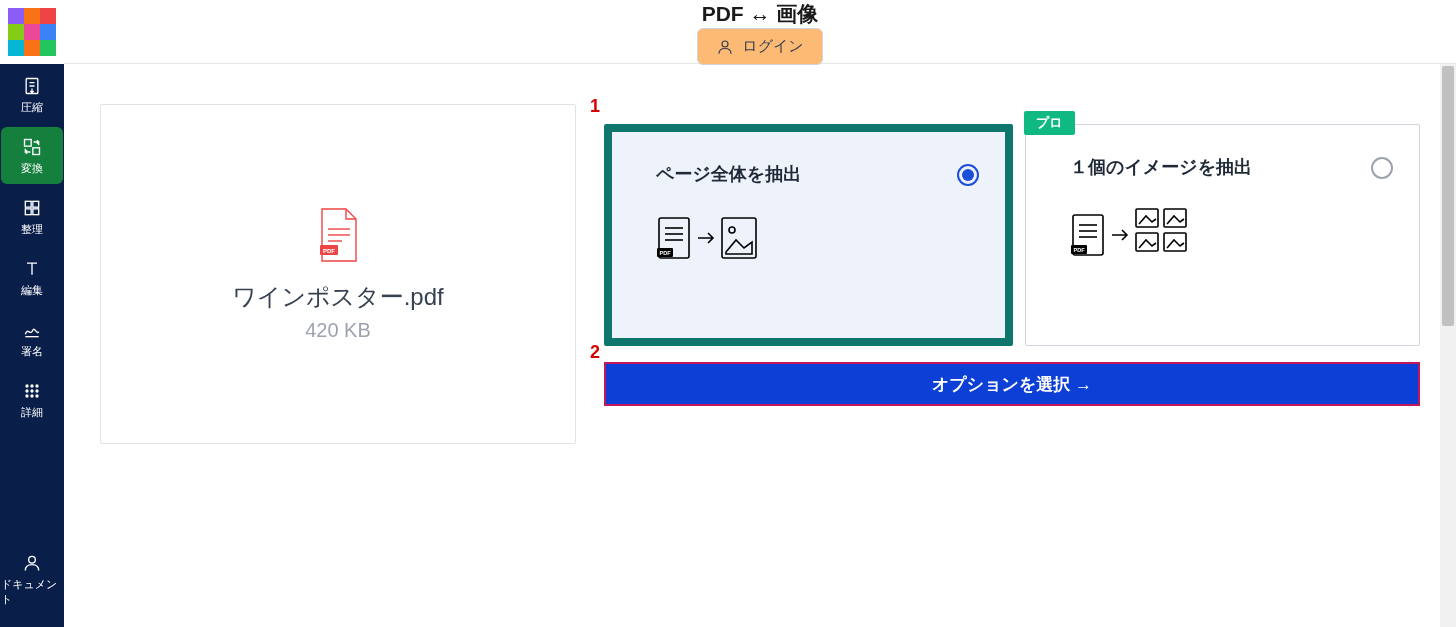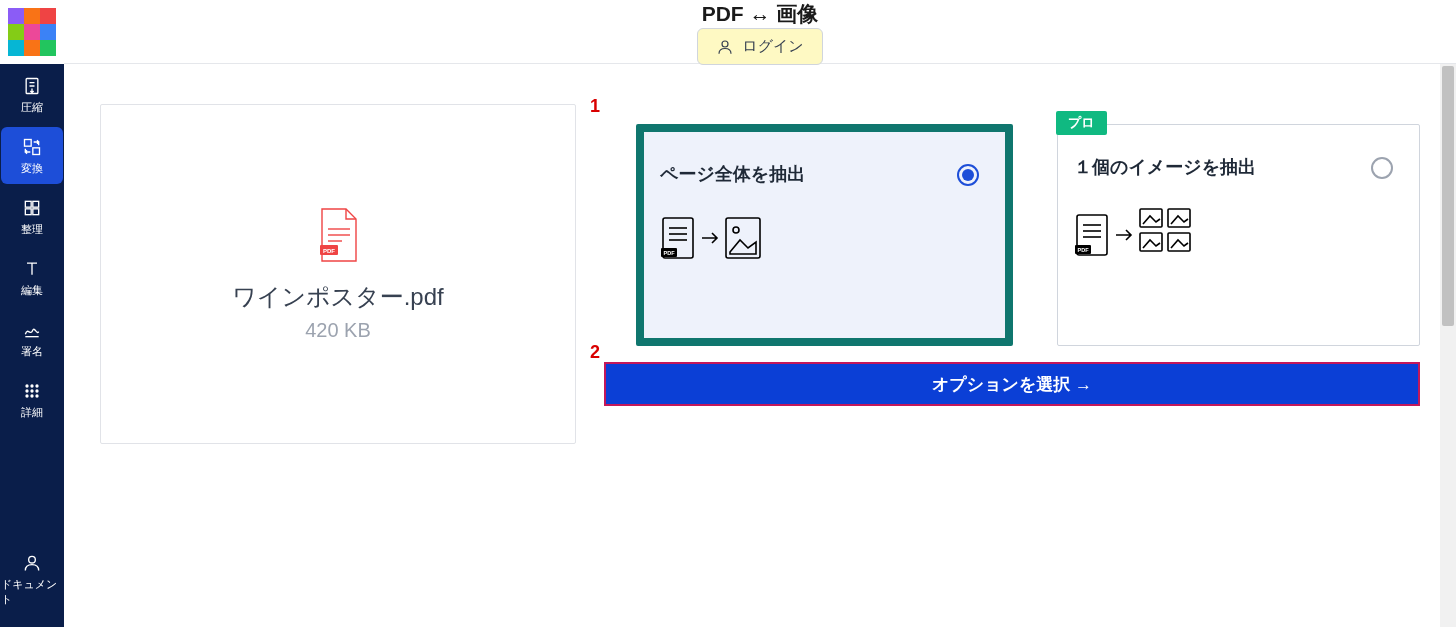--- a/index.html
+++ b/index.html
@@ -60,21 +60,21 @@
       align-items: center;
       justify-content: center;
       color: #ffffff;
       font-size: 11px;
       padding: 10px 0 8px;
       cursor: pointer;
       margin: 2px 0;
       border-radius: 6px;
     }
     .nav-item.active {
-      background: #1d4ed8;
+      background: #15803d;
     }
     .nav-item svg {
       width: 20px;
       height: 20px;
       margin-bottom: 4px;
     }
     .nav-account {
       margin-top: auto;
       margin-bottom: 12px;
     }
@@ -95,21 +95,21 @@
       justify-content: space-between;
       flex-direction: column;
     }
     .page-title {
       font-size: 21px;
       font-weight: 700;
       color: #1a1a1a;
     }
     .login-btn {
       border: 1px solid #d0d5dd;
-      background: #fef9c3;
+      background: #fdba74;
       padding: 8px 18px;
       border-radius: 6px;
       display: flex;
       align-items: center;
       gap: 8px;
       color: #374151;
       font-size: 15px;
       cursor: pointer;
     }
     .login-btn svg {
@@ -161,25 +161,24 @@
 
     .options-row {
       display: flex;
       gap: 12px;
     }
 
     .option-card {
       flex: 1;
       border: 1px solid #d0d5dd;
       border-radius: 2px;
-      padding: 30px 16px 26px;
+      padding: 30px 44px 26px;
       position: relative;
       cursor: pointer;
       height: 222px;
-      margin-left: 32px;
     }
     .option-card.selected {
       background: #eef2fb;
       border: 8px solid #0f766e;
     }
     .option-title {
       font-size: 18px;
       font-weight: 600;
       color: #1f2937;
       margin-bottom: 26px;

